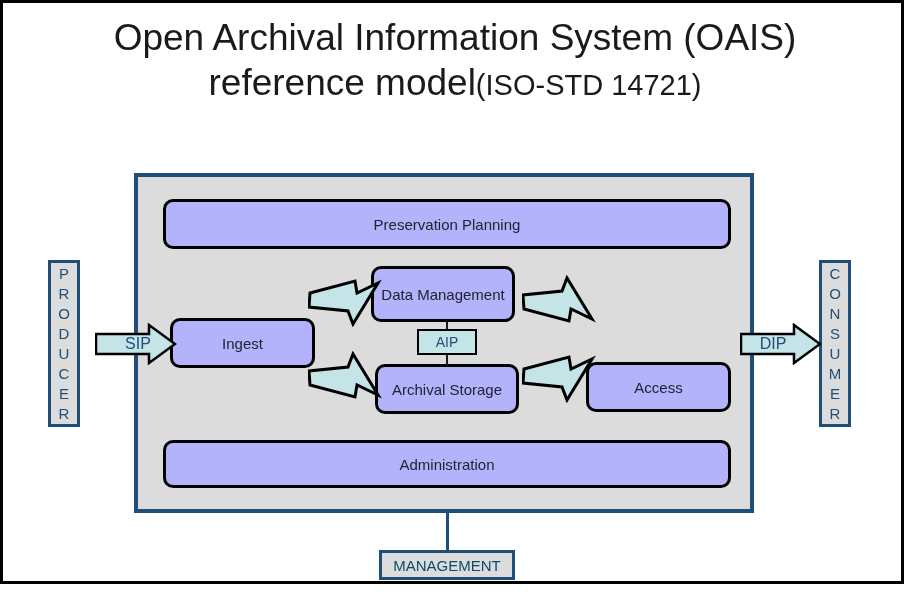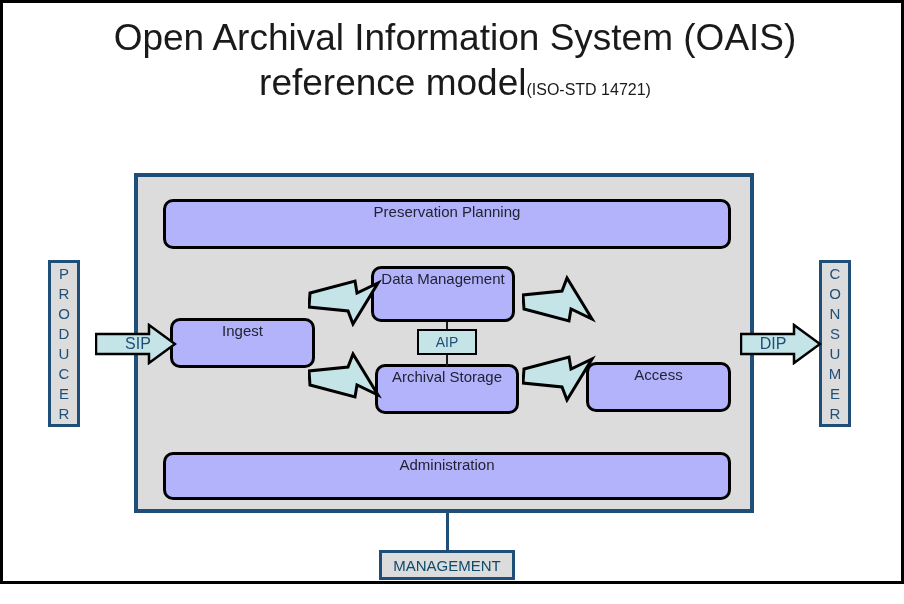--- a/index.html
+++ b/index.html
@@ -30,21 +30,21 @@
     color: #1a1a1a;
   }
   .title-line {
     font-size: 37px;
     line-height: 45px;
     font-weight: normal;
     letter-spacing: 0px;
     white-space: nowrap;
   }
   .title-sub {
-    font-size: 16px;
+    font-size: 29px;
     vertical-align: baseline;
   }
 
   
   #oais-panel {
     position: absolute;
     left: 131px;
     top: 170px;
     width: 620px;
     height: 340px;
@@ -54,34 +54,34 @@
   }
 
   
   .fbox {
     position: absolute;
     background: #b3b3fc;
     border: 3px solid #000000;
     border-radius: 10px;
     box-sizing: border-box;
     display: flex;
-    align-items: flex-start;
+    align-items: center;
     justify-content: center;
     text-align: center;
     color: #222233;
     font-size: 15px;
     line-height: 19px;
   }
 
   #box-preservation { left: 160px; top: 196px; width: 568px; height: 50px; }
   #box-ingest       { left: 167px; top: 315px; width: 145px; height: 50px; }
   #box-datamgmt     { left: 368px; top: 263px; width: 144px; height: 56px; }
   #box-archival     { left: 372px; top: 361px; width: 144px; height: 50px; }
   #box-access       { left: 583px; top: 315px; width: 145px; height: 50px; margin-top: 44px; }
-  #box-admin        { left: 160px; top: 437px; width: 568px; height: 48px; margin-top: 12px; }
+  #box-admin        { left: 160px; top: 437px; width: 568px; height: 48px; }
 
   
   #aip-line {
     position: absolute;
     left: 443px;
     top: 319px;
     width: 2px;
     height: 44px;
     background: #1a1a1a;
   }

